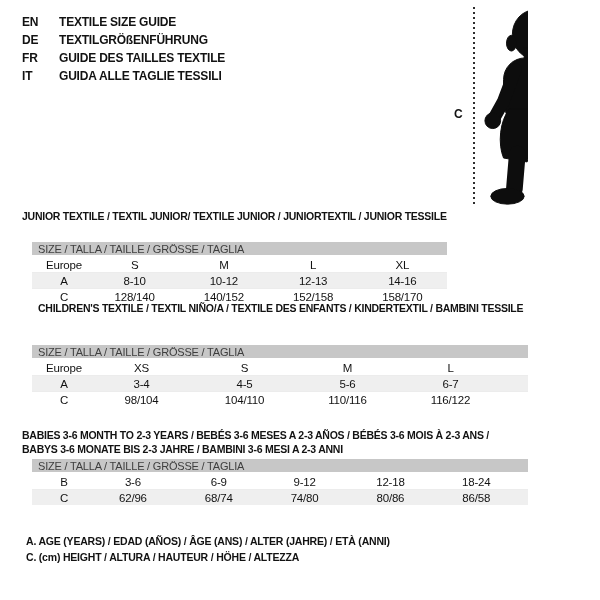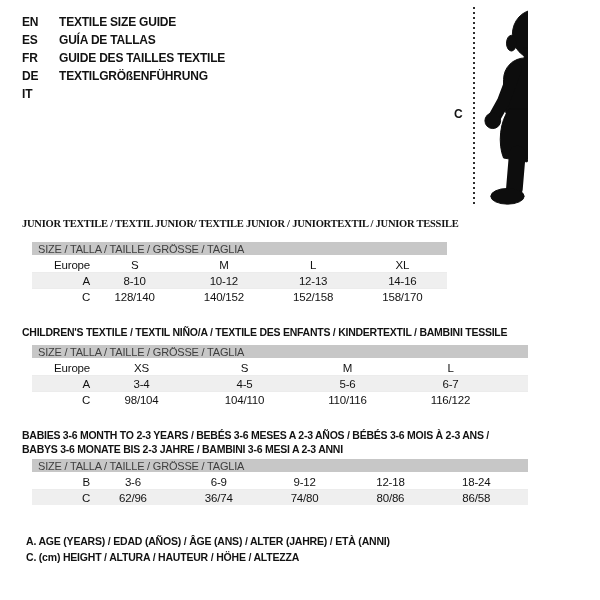--- a/index.html
+++ b/index.html
@@ -12,63 +12,60 @@
   .lang-code { width:37px; flex:0 0 37px; }
 
   
   .dash-line { position:absolute; left:473px; top:7px; width:2px; height:200px;
                background:repeating-linear-gradient(to bottom, #2e2e2e 0 2px, transparent 2px 5px); }
   .c-label { position:absolute; left:454px; top:107px; font-weight:700; font-size:12px; }
   .silhouette { position:absolute; left:480px; top:5px; }
 
   
   .sec-title { position:absolute; left:22px; font-weight:700; font-size:10.5px; letter-spacing:-0.25px; line-height:14px; white-space:pre-line; }
-  #title-0 { top:217px;font-family:Liberation Serif, serif; }
-  #title-1 { top:325px; }
+  #title-0 { top:209px; }
+  #title-1 { top:301px;margin-left:16px; }
   #title-2 { top:428px; width:560px; }
 
   
   .size-table { position:absolute; left:32px; border-collapse:collapse; table-layout:fixed; font-size:11.5px; letter-spacing:-0.2px; }
   #table-0 { top:242px; width:415px; }
   #table-1 { top:345px; width:573px; }
   #table-2 { top:459px; width:573px; }
   .size-table th { background:var(--bar,#c7c7c7); color:#3e3e3e; font-weight:400; text-align:left;
                    padding:0 0 0 6px; height:13px; font-size:11px; border-bottom:2px solid #ffffff; }
   .size-table td { height:15px; padding:0; text-align:center; }
-  .size-table td.rowlabel { text-align:right; padding-left:6px; }
+  .size-table td.rowlabel { text-align:center; padding-left:6px; }
   .size-table tbody tr:nth-child(even) { background:var(--alt,#efefef); }
   .size-table tbody tr + tr { border-top:1px solid #ececec; }
 
   
   .footnotes { position:absolute; left:26px; top:534px; font-weight:700; font-size:10.5px; letter-spacing:-0.2px; line-height:15.5px; }
 </style>
 </head>
 <body>
 
 <div class="canvas">
 
   <div class="lang-block">
       <div class="lang-row">
         <span class="lang-code">EN</span>
         <span>TEXTILE SIZE GUIDE</span>
       </div>
       <div class="lang-row">
-        <span class="lang-code">ES</span>
-        <span>GUÍA DE TALLAS</span>
+        <span class="lang-code">DE</span>
+        <span>TEXTILGRÖßENFÜHRUNG</span>
       </div>
       <div class="lang-row">
         <span class="lang-code">FR</span>
         <span>GUIDE DES TAILLES TEXTILE</span>
       </div>
       <div class="lang-row">
-        <span class="lang-code">DE</span>
-        <span>TEXTILGRÖßENFÜHRUNG</span>
-      </div>
-      <div class="lang-row">
         <span class="lang-code">IT</span>
+        <span>GUIDA ALLE TAGLIE TESSILI</span>
       </div>
     </div>
 
   <div class="dash-line"></div>
   <div class="c-label">C</div>
   <svg class="silhouette" width="106" height="202" viewBox="0 0 108 202" aria-hidden="true">
     <g fill="#0d0d0d" stroke="#0d0d0d">
       <ellipse cx="56" cy="28" rx="23" ry="25"></ellipse>
       <ellipse cx="32" cy="37" rx="5" ry="8"></ellipse>
       <ellipse cx="80" cy="37" rx="5" ry="8"></ellipse>
@@ -190,21 +187,21 @@
           <td>3-6</td>
           <td>6-9</td>
           <td>9-12</td>
           <td>12-18</td>
           <td>18-24</td>
           <td>24-36</td>
         </tr>
         <tr>
           <td class="rowlabel">C</td>
           <td>62/96</td>
-          <td>36/74</td>
+          <td>68/74</td>
           <td>74/80</td>
           <td>80/86</td>
           <td>86/58</td>
           <td>92/98</td>
         </tr>
       </tbody>
     </table>
 
   <div class="footnotes">
       <div>A. AGE (YEARS) / EDAD (AÑOS) / ÂGE (ANS) / ALTER (JAHRE) / ETÀ (ANNI)</div>

